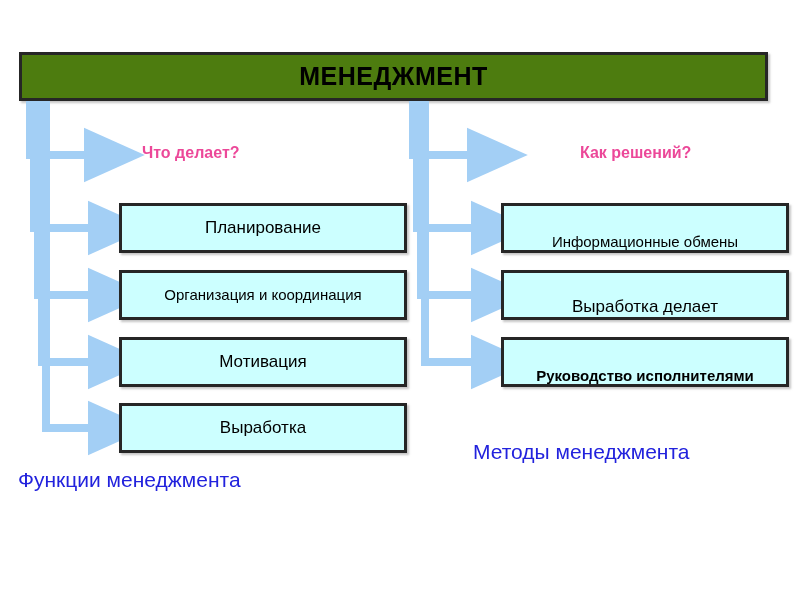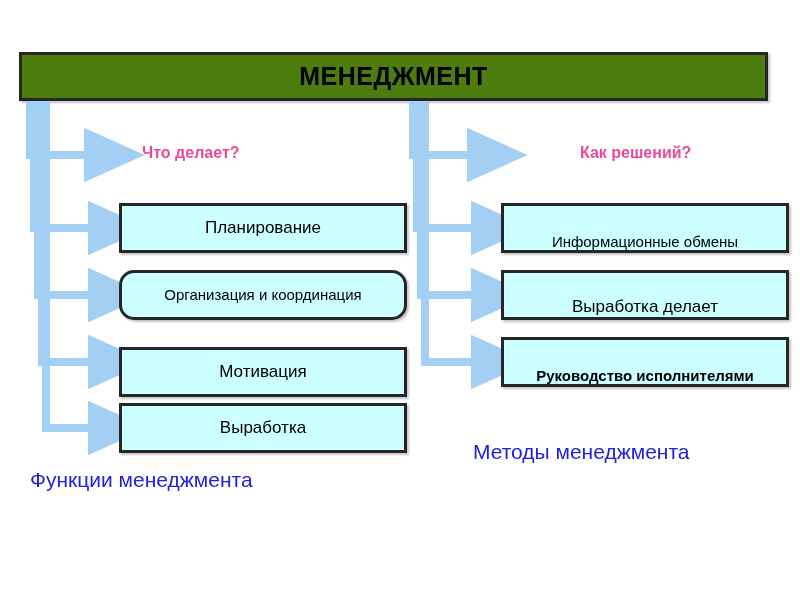--- a/index.html
+++ b/index.html
@@ -86,21 +86,21 @@
   }
   .connector svg { display: block; overflow: visible; }
 
   
   .caption {
     position: absolute;
     font-size: 21px;
     color: #2222DD;
     white-space: nowrap;
   }
-  .caption.left  { left: 30px;  top: 468px; text-align: center; }
+  .caption.left  { left: 18px;  top: 468px; text-align: center; }
   .caption.right { left: 473px; top: 440px; }
 </style>
 </head>
 <body>
 
 <div id="slide">
 
   <div class="title-box">
     <span class="title-text">МЕНЕДЖМЕНТ</span>
   </div>
@@ -148,25 +148,25 @@
   </div>
 
   <div class="col-left">
 
     <div class="col-header left">Что делает?</div>
 
     <div class="node-box lg" style="top:203px;">
       <span class="node-text">Планирование</span>
     </div>
 
-    <div class="node-box sm" style="top:270px;border-radius:15px;">
+    <div class="node-box sm" style="top:270px;">
       <span class="node-text">Организация и координация</span>
     </div>
 
-    <div class="node-box lg" style="top:347px;">
+    <div class="node-box lg" style="top:337px;">
       <span class="node-text">Мотивация</span>
     </div>
 
     <div class="node-box lg" style="top:403px;">
       <span class="node-text">Выработка</span>
     </div>
 
     <div class="caption left">Функции менеджмента</div>
   </div>
 

